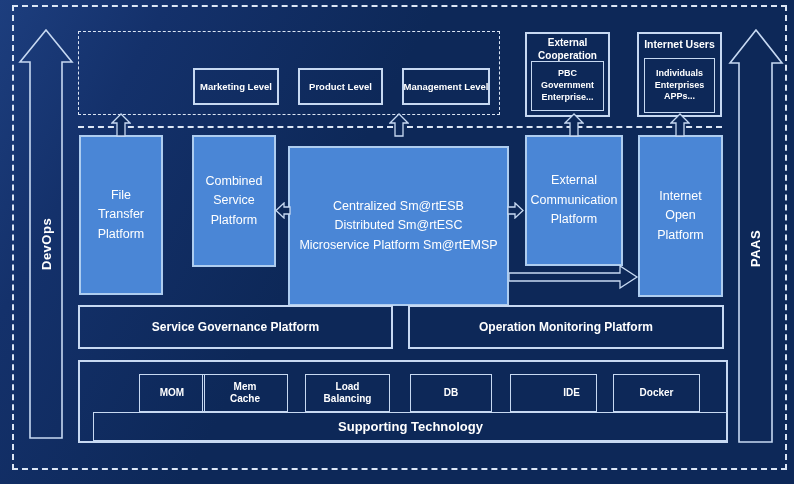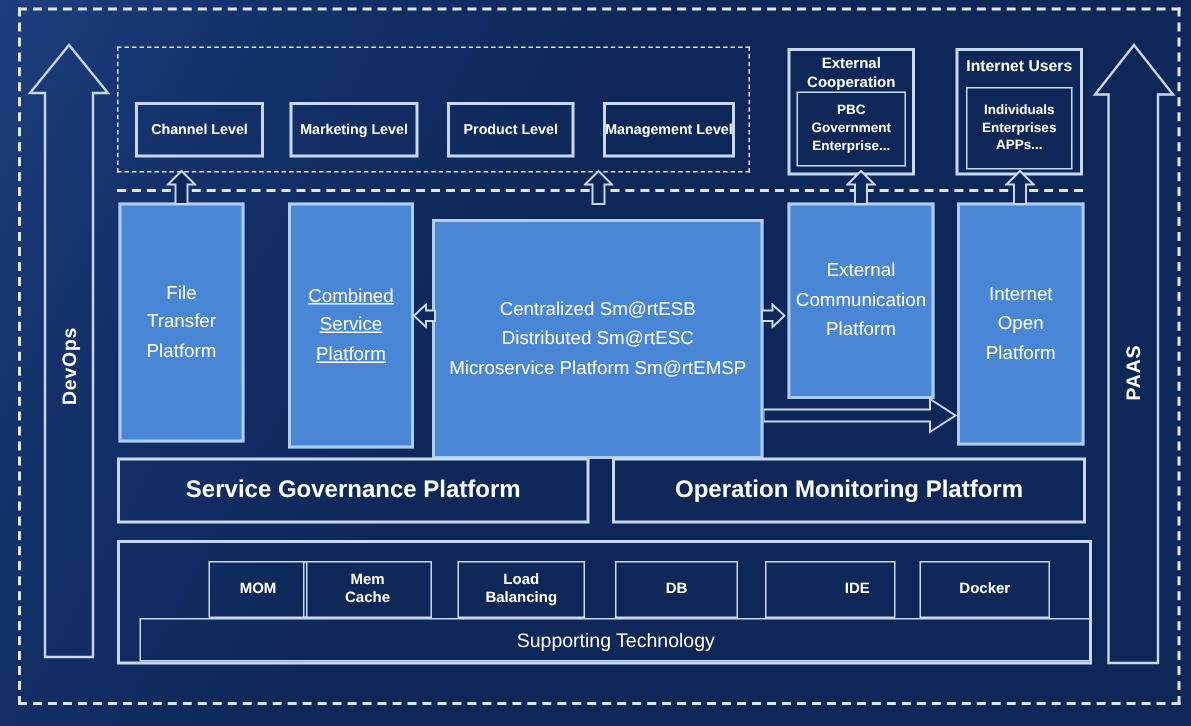--- a/index.html
+++ b/index.html
@@ -40,23 +40,23 @@
   }
   .platform{
     background:var(--platform-fill);
     border:2px solid var(--platform-border);
     display:flex;align-items:center;justify-content:center;
     text-align:center;
     font-size:12.5px;line-height:1.55;color:var(--text);
   }
   .multiline{white-space:pre-line;}
   .lvl{font-size:9.5px;font-weight:bold;white-space:nowrap;}
-  .gov{font-size:16px;font-weight:600;}
+  .gov{font-size:12px;font-weight:600;}
   .tech{font-size:10px;font-weight:600;line-height:1.25;border-width:1.5px;}
-  .banner{font-size:13px;font-weight:normal;border-width:1.5px;}
+  .banner{font-size:13px;font-weight:bold;border-width:1.5px;}
   .group-title{
     position:absolute;left:0;right:0;text-align:center;
     font-weight:600;line-height:1.3;color:var(--text);white-space:pre-line;
   }
   .member{
     position:absolute;border:1.5px solid var(--node-border);
     display:flex;align-items:center;justify-content:center;text-align:center;
     font-size:9px;font-weight:600;line-height:1.3;color:var(--text);white-space:pre-line;
   }
   .vlabel{
@@ -77,23 +77,20 @@
     <polygon points="28,2 2,34 12,34 12,410 44,410 44,34 54,34" style="fill:none;stroke:var(--node-border);stroke-width:1.6;"></polygon>
   </svg>
   <div class="vlabel" style="left:30px;top:124px;width:32px;height:240px;">DevOps</div>
 
   <svg class="abs" style="left:727px;top:28px;" width="58" height="416" viewBox="0 0 58 416">
     <polygon points="29,2 3,35 12,35 12,414 45,414 45,35 55,35" style="fill:none;stroke:var(--node-border);stroke-width:1.6;"></polygon>
   </svg>
   <div class="vlabel" style="left:739px;top:158px;width:33px;height:180px;">PAAS</div>
 
   <div class="abs dashed-box" style="left:78px;top:31px;width:422px;height:84px;"></div>
-  <div class="abs node lvl" style="left:90px;top:68px;width:86px;height:37px;">
-      <span>Channel Level</span>
-    </div>
   <div class="abs node lvl" style="left:193px;top:68px;width:86px;height:37px;">
       <span>Marketing Level</span>
     </div>
   <div class="abs node lvl" style="left:298px;top:68px;width:85px;height:37px;">
       <span>Product Level</span>
     </div>
   <div class="abs node lvl" style="left:402px;top:68px;width:88px;height:37px;">
       <span>Management Level</span>
     </div>
 
@@ -109,21 +106,21 @@
     <div class="member" style="left:5px;top:24px;width:71px;height:55px;text-align:center;">Individuals
 Enterprises
 APPs...</div>
   </div>
 
   <div class="abs hline-dashed" style="left:78px;top:126px;width:644px;height:0;"></div>
 
   <div class="abs platform multiline" style="left:79px;top:135px;width:84px;height:160px;"><span class="multiline">File
 Transfer
 Platform</span></div>
-  <div class="abs platform multiline" style="left:192px;top:135px;width:84px;height:164px;text-decoration:underline;"><span class="multiline">Combined
+  <div class="abs platform multiline" style="left:192px;top:135px;width:84px;height:132px;"><span class="multiline">Combined
 Service
 Platform</span></div>
   <div class="abs platform multiline" style="left:288px;top:135px;width:221px;height:160px;margin-top:11px;"><span class="multiline">Centralized Sm@rtESB
 Distributed Sm@rtESC
 Microservice Platform Sm@rtEMSP</span></div>
   <div class="abs platform multiline" style="left:525px;top:135px;width:98px;height:131px;"><span class="multiline">External
 Communication
 Platform</span></div>
   <div class="abs platform multiline" style="left:638px;top:135px;width:85px;height:162px;"><span class="multiline">Internet
 Open

